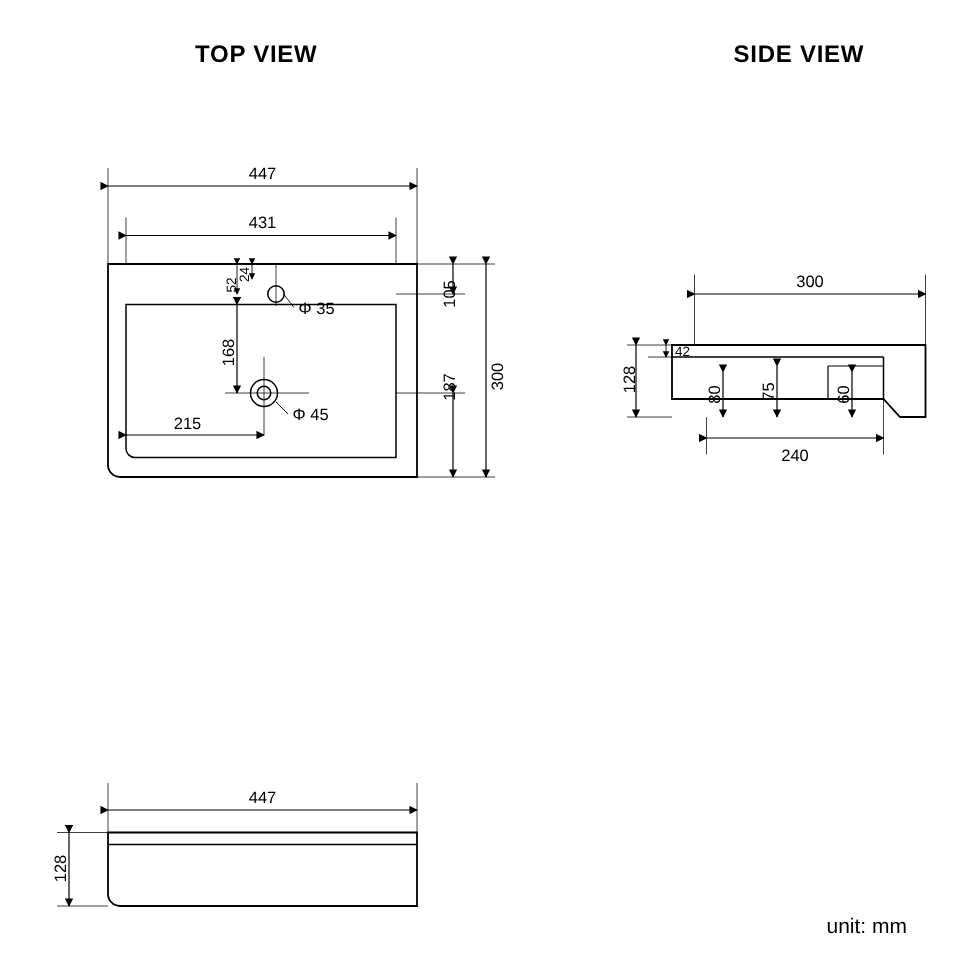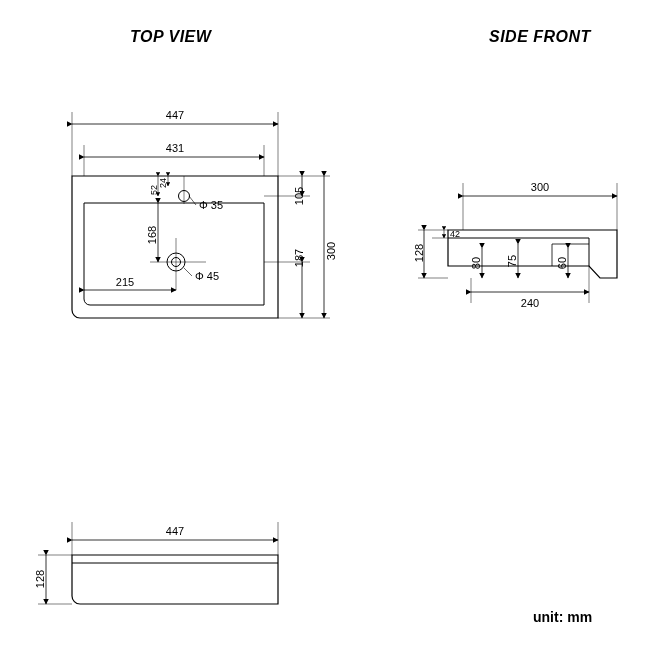--- a/index.html
+++ b/index.html
@@ -21,33 +21,31 @@
     width: 650px;
     height: 650px;
   }
   .view-title {
     position: absolute;
     font-size: 16px;
     font-weight: bold;
     letter-spacing: 0.5px;
     color: #000;
     white-space: nowrap;
-    font-style: italic;
   }
   #title-top { left: 130px; top: 28px; }
   #title-side { left: 489px; top: 28px; }
   #title-front { left: 114px; top: 440px; }
   .unit-note {
     position: absolute;
-    left: 533px;
+    left: 551px;
     top: 609px;
     font-size: 14px;
     color: #000;
     white-space: nowrap;
-    font-weight: bold;
   }
   svg.drawing {
     position: absolute;
     left: 0; top: 0;
     width: 650px;
     height: 650px;
   }
   svg.drawing text {
     font-family: "Liberation Sans", sans-serif;
     font-size: 11px;
@@ -56,21 +54,21 @@
   svg.drawing text.small {
     font-size: 9px;
   }
 </style>
 </head>
 <body>
 
 <div class="stage">
 
   <div class="view-title" id="title-top">TOP VIEW</div>
-  <div class="view-title" id="title-side">SIDE FRONT</div>
+  <div class="view-title" id="title-side">SIDE VIEW</div>
   <div class="unit-note">unit: mm</div>
 
   <svg class="drawing" viewBox="0 0 650 650">
     <defs>
       <marker id="arrEnd" viewBox="0 0 10 10" refX="9" refY="5" markerWidth="7" markerHeight="7" orient="auto-start-reverse">
         <path d="M 0 0 L 10 5 L 0 10 z" fill="#000"></path>
       </marker>
       <marker id="arrStart" viewBox="0 0 10 10" refX="1" refY="5" markerWidth="7" markerHeight="7" orient="auto-start-reverse">
         <path d="M 10 0 L 0 5 L 10 10 z" fill="#000"></path>
       </marker>

